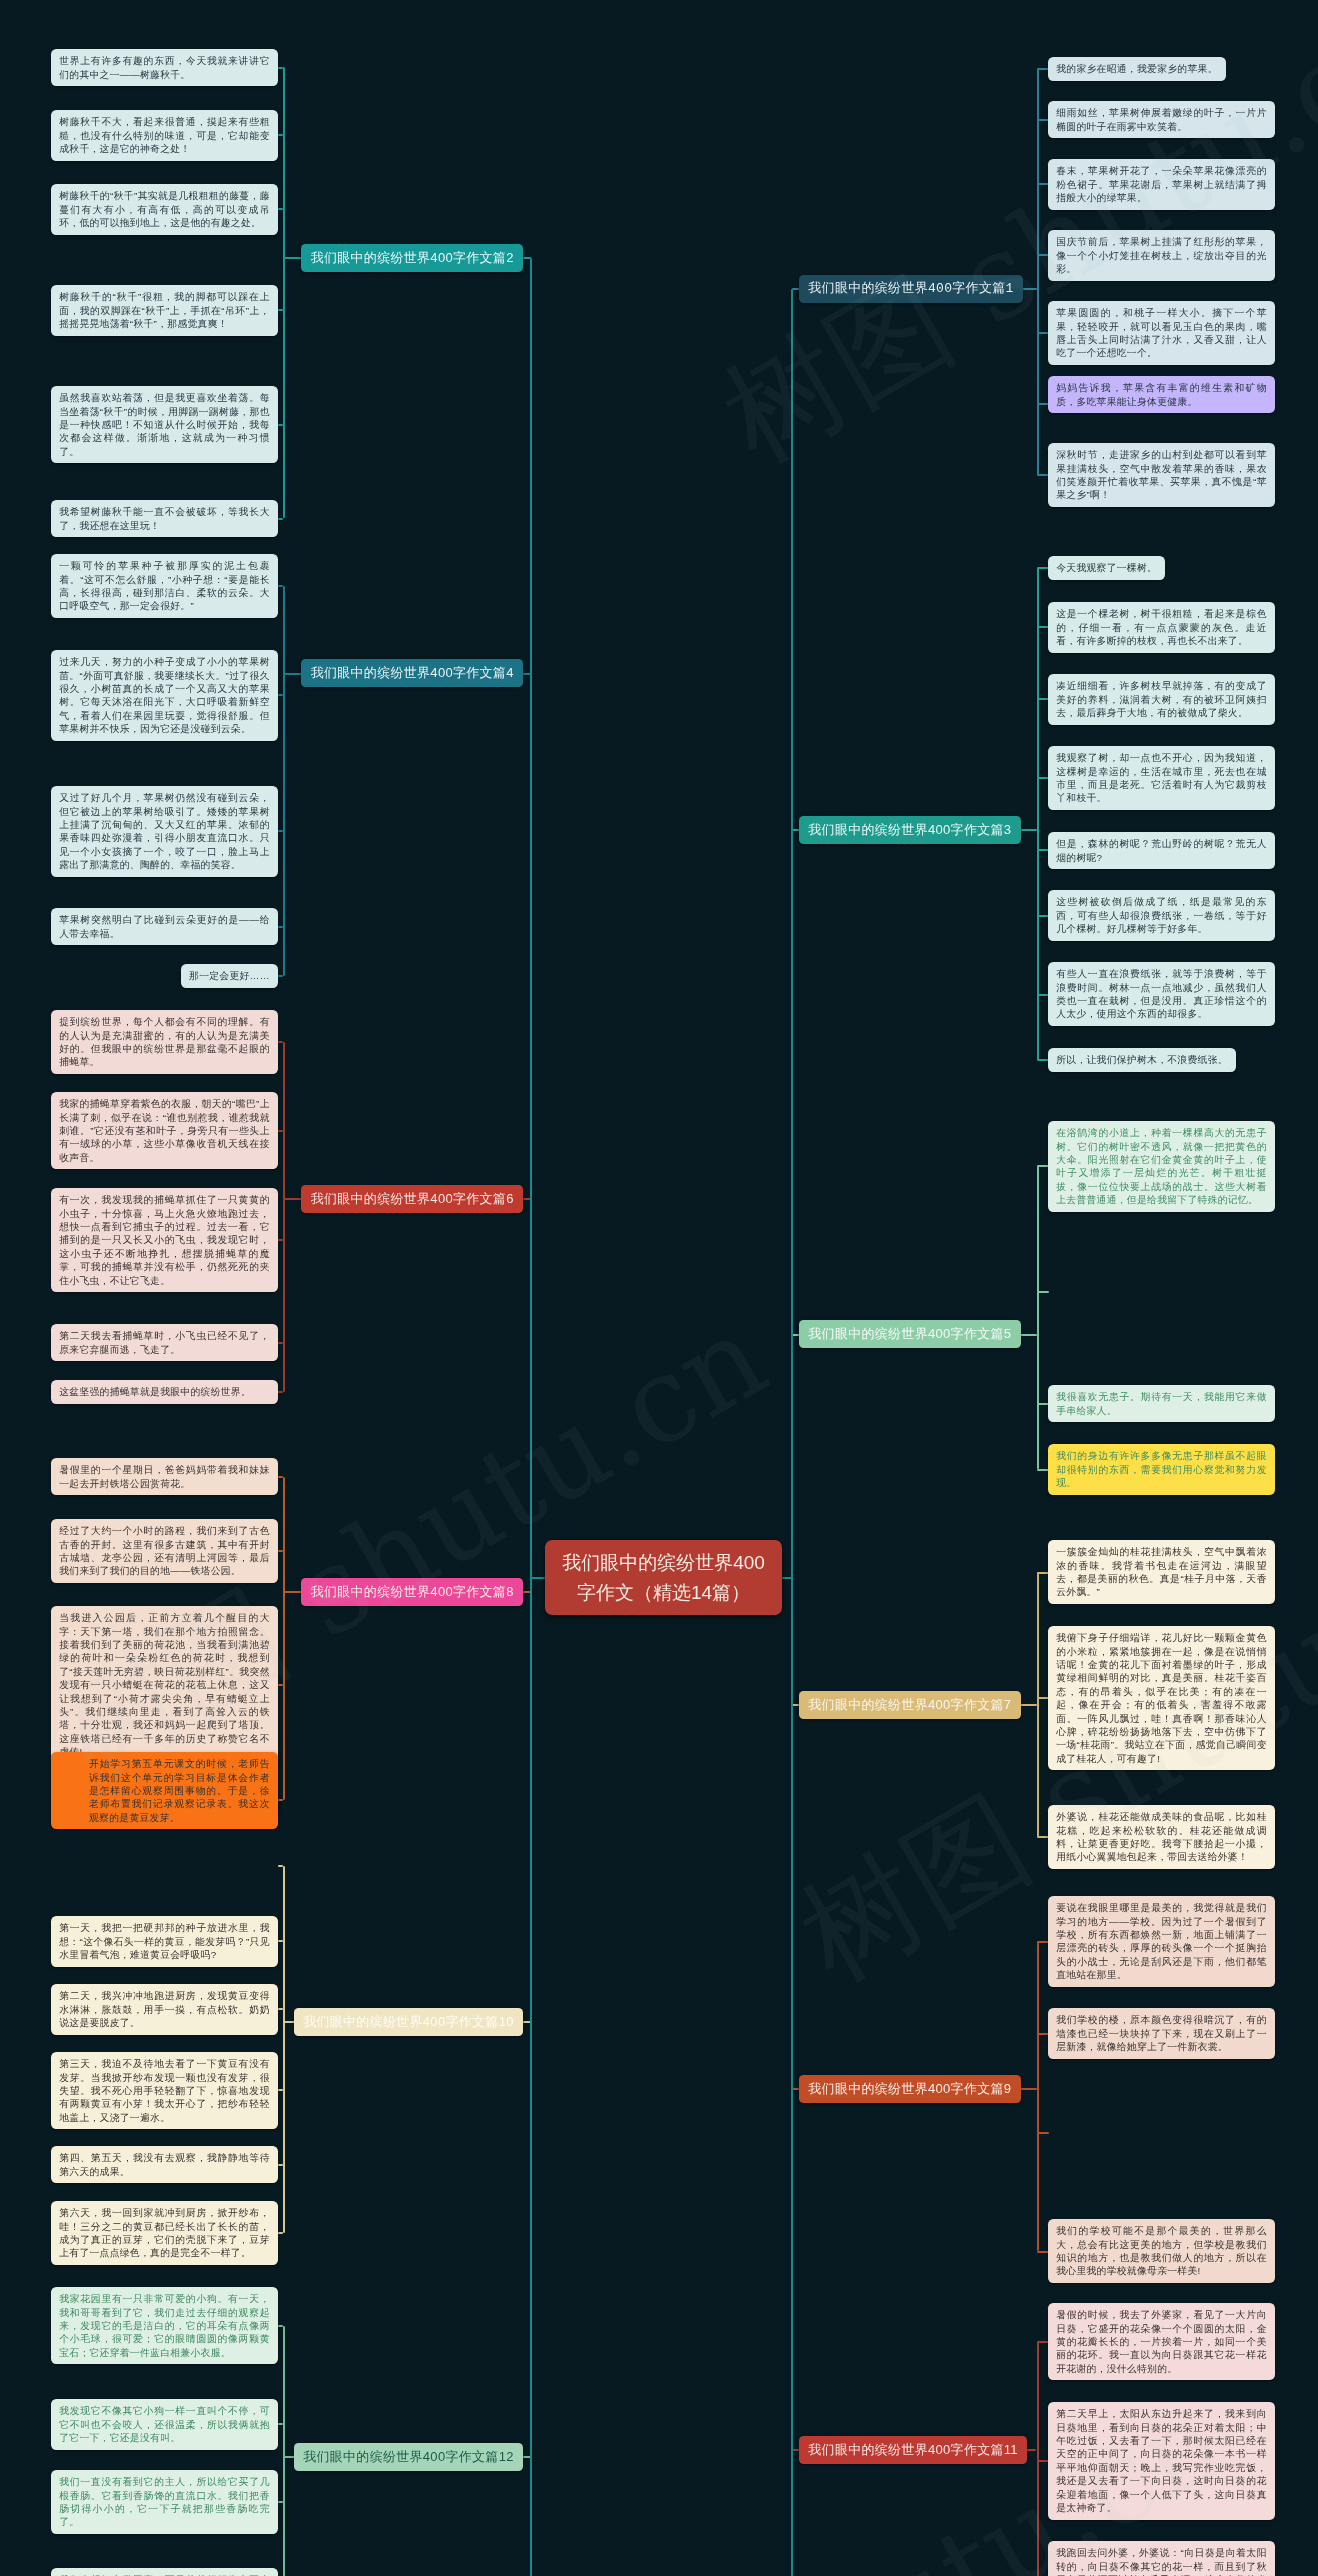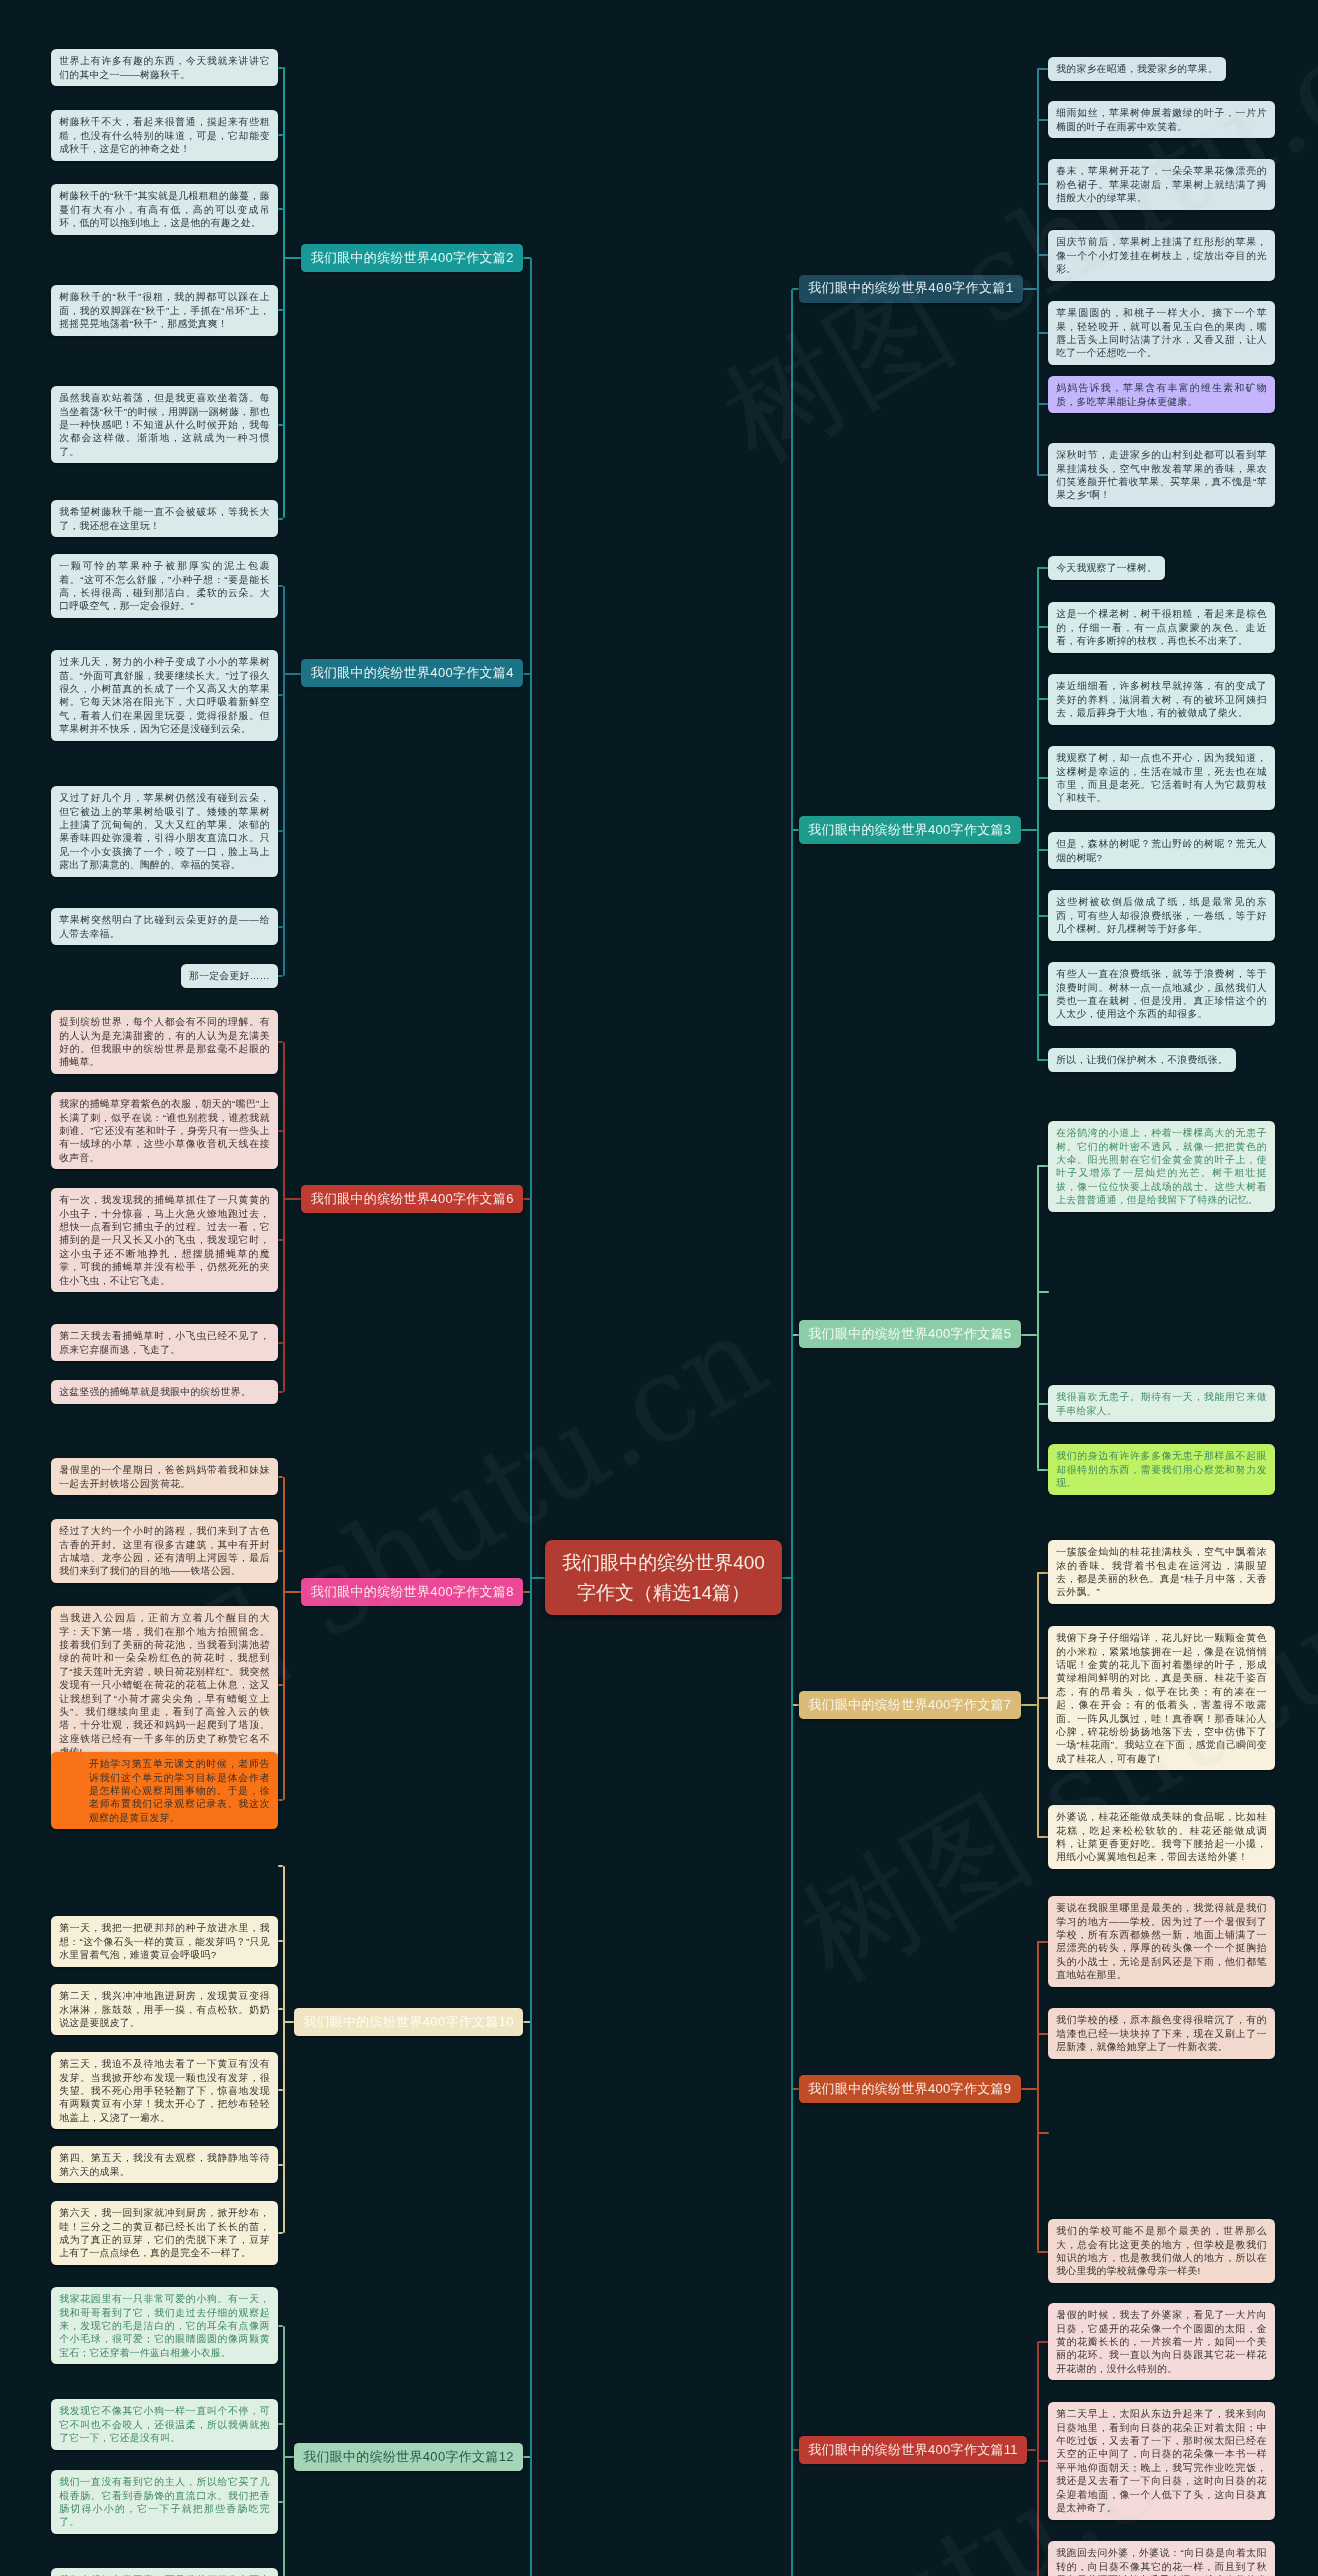--- a/index.html
+++ b/index.html
@@ -115,21 +115,21 @@
   <div class="box R" style="top: 602px; background: rgb(215, 236, 234); color: rgb(39, 55, 65);">这是一个棵老树，树干很粗糙，看起来是棕色的，仔细一看，有一点点蒙蒙的灰色。走近看，有许多断掉的枝杈，再也长不出来了。</div>
   <div class="box R" style="top: 674px; background: rgb(215, 236, 234); color: rgb(39, 55, 65);">凑近细细看，许多树枝早就掉落，有的变成了美好的养料，滋润着大树，有的被环卫阿姨扫去，最后葬身于大地，有的被做成了柴火。</div>
   <div class="box R" style="top: 746px; background: rgb(215, 236, 234); color: rgb(39, 55, 65);">我观察了树，却一点也不开心，因为我知道，这棵树是幸运的，生活在城市里，死去也在城市里，而且是老死。它活着时有人为它裁剪枝丫和枝干。</div>
   <div class="box R" style="top: 832px; background: rgb(215, 236, 234); color: rgb(39, 55, 65);">但是，森林的树呢？荒山野岭的树呢？荒无人烟的树呢?</div>
   <div class="box R" style="top: 890px; background: rgb(215, 236, 234); color: rgb(39, 55, 65);">这些树被砍倒后做成了纸，纸是最常见的东西，可有些人却很浪费纸张，一卷纸，等于好几个棵树。好几棵树等于好多年。</div>
   <div class="box R" style="top: 962px; background: rgb(215, 236, 234); color: rgb(39, 55, 65);">有些人一直在浪费纸张，就等于浪费树，等于浪费时间。树林一点一点地减少，虽然我们人类也一直在栽树，但是没用。真正珍惜这个的人太少，使用这个东西的却很多。</div>
   <div class="box R fit" style="top: 1048px; background: rgb(215, 236, 234); color: rgb(39, 55, 65);">所以，让我们保护树木，不浪费纸张。</div>
 
   <div class="box R" style="top: 1121px; background: rgb(222, 240, 229); color: rgb(60, 138, 96);">在浴鹄湾的小道上，种着一棵棵高大的无患子树。它们的树叶密不透风，就像一把把黄色的大伞。阳光照射在它们金黄金黄的叶子上，使叶子又增添了一层灿烂的光芒。树干粗壮挺拔，像一位位快要上战场的战士。这些大树看上去普普通通，但是给我留下了特殊的记忆。</div>
   <div class="box R" style="top: 1385px; background: rgb(222, 240, 229); color: rgb(60, 138, 96);">我很喜欢无患子。期待有一天，我能用它来做手串给家人。</div>
-  <div class="box R" style="top: 1444px; background: #bef264; color: rgb(60, 138, 96); border-radius: 6px;">我们的身边有许许多多像无患子那样虽不起眼却很特别的东西，需要我们用心察觉和努力发现。</div>
+  <div class="box R" style="top: 1444px; background: #fde047; color: rgb(60, 138, 96);">我们的身边有许许多多像无患子那样虽不起眼却很特别的东西，需要我们用心察觉和努力发现。</div>
 
   <div class="box R" style="top: 1540px; background: rgb(248, 241, 221); color: rgb(53, 48, 46);">一簇簇金灿灿的桂花挂满枝头，空气中飘着浓浓的香味。我背着书包走在运河边，满眼望去，都是美丽的秋色。真是“桂子月中落，天香云外飘。”</div>
   <div class="box R" style="top: 1626px; background: rgb(248, 241, 221); color: rgb(53, 48, 46);">我俯下身子仔细端详，花儿好比一颗颗金黄色的小米粒，紧紧地簇拥在一起，像是在说悄悄话呢！金黄的花儿下面衬着墨绿的叶子，形成黄绿相间鲜明的对比，真是美丽。桂花千姿百态，有的昂着头，似乎在比美；有的凑在一起，像在开会；有的低着头，害羞得不敢露面。一阵风儿飘过，哇！真香啊！那香味沁人心脾，碎花纷纷扬扬地落下去，空中仿佛下了一场“桂花雨”。我站立在下面，感觉自己瞬间变成了桂花人，可有趣了!</div>
   <div class="box R" style="top: 1896px; background: rgb(241, 217, 205); color: rgb(53, 48, 46);">要说在我眼里哪里是最美的，我觉得就是我们学习的地方——学校。因为过了一个暑假到了学校，所有东西都焕然一新，地面上铺满了一层漂亮的砖头，厚厚的砖头像一个一个挺胸抬头的小战士，无论是刮风还是下雨，他们都笔直地站在那里。</div>
 
   <div class="box R" style="top: 1805px; background: rgb(248, 241, 221); color: rgb(53, 48, 46);">外婆说，桂花还能做成美味的食品呢，比如桂花糕，吃起来松松软软的。桂花还能做成调料，让菜更香更好吃。我弯下腰拾起一小撮，用纸小心翼翼地包起来，带回去送给外婆！</div>
   <div class="box R" style="top: 2008px; background: rgb(241, 217, 205); color: rgb(53, 48, 46);">我们学校的楼，原本颜色变得很暗沉了，有的墙漆也已经一块块掉了下来，现在又刷上了一层新漆，就像给她穿上了一件新衣裳。</div>
   <div class="box R" style="top: 2219px; background: rgb(241, 217, 205); color: rgb(53, 48, 46);">我们的学校可能不是那个最美的，世界那么大，总会有比这更美的地方，但学校是教我们知识的地方，也是教我们做人的地方，所以在我心里我的学校就像母亲一样美!</div>
 
   <div class="box R" style="top: 2303px; background: rgb(244, 219, 217); color: rgb(53, 48, 46);">暑假的时候，我去了外婆家，看见了一大片向日葵，它盛开的花朵像一个个圆圆的太阳，金黄的花瓣长长的，一片挨着一片，如同一个美丽的花环。我一直以为向日葵跟其它花一样花开花谢的，没什么特别的。</div>

